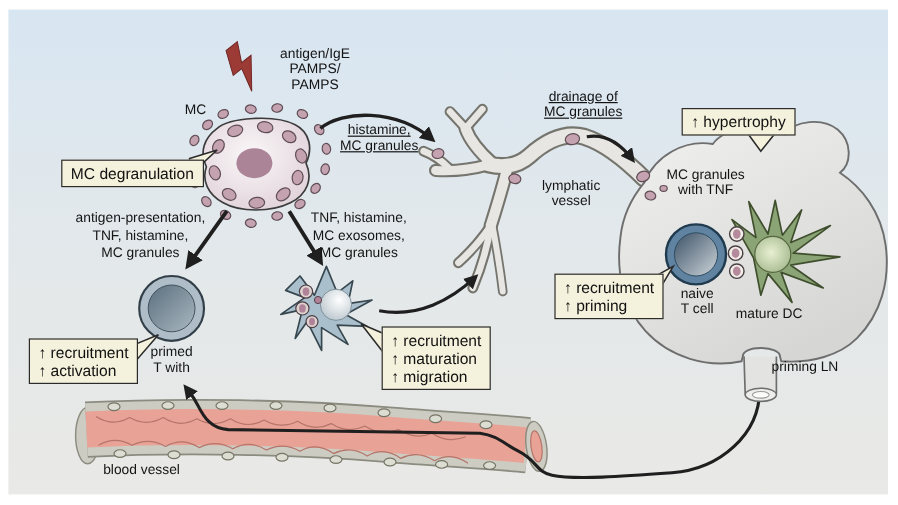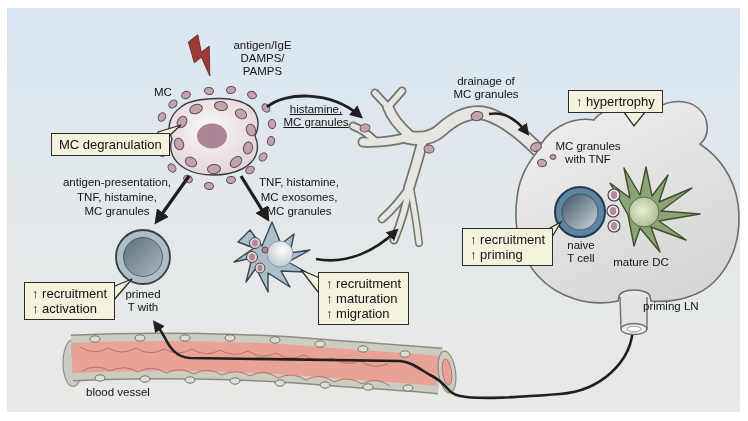--- a/index.html
+++ b/index.html
@@ -211,27 +211,29 @@
     <g fill="#f4f1dc" stroke="#2b2b2b" stroke-width="1.3">
       <polygon points="158,132 181,125 158,146"></polygon>
       <polygon points="110,288 132,279 113,301"></polygon>
       <polygon points="322,279 301,270 322,297"></polygon>
       <polygon points="541,233 561,222 546,247"></polygon>
       <polygon points="623,111 646,111 634,126"></polygon>
     </g>
   </svg>
 
   <div class="lbl ctr" style="left:205px;top:39px;width:115px;">antigen/IgE
-DAMPS/
+PAMPS/
 PAMPS</div>
   <div class="lbl" style="left:154px;top:86px;">MC</div>
   <div class="lbl ctr" style="left:270px;top:103px;width:92px;text-decoration:underline;">histamine,
 MC granules</div>
-  <div class="lbl ctr" style="left:440px;top:75px;width:92px;">drainage of
-MC granules</div>
+  <div class="lbl ctr" style="left:440px;top:75px;width:92px;text-decoration:underline;">drainage of
+MC granules</div>
+  <div class="lbl ctr" style="left:437px;top:149px;width:78px;">lymphatic
+vessel</div>
   <div class="lbl ctr" style="left:550px;top:140px;width:76px;">MC granules
 with TNF</div>
   <div class="lbl ctr wide" style="left:56px;top:175px;width:122px;">antigen-presentation,
 TNF, histamine,
 MC granules</div>
   <div class="lbl ctr wide" style="left:240px;top:175px;width:118px;">TNF, histamine,
 MC exosomes,
 MC granules</div>
   <div class="lbl ctr" style="left:113px;top:288px;width:60px;">primed
 T with</div>

